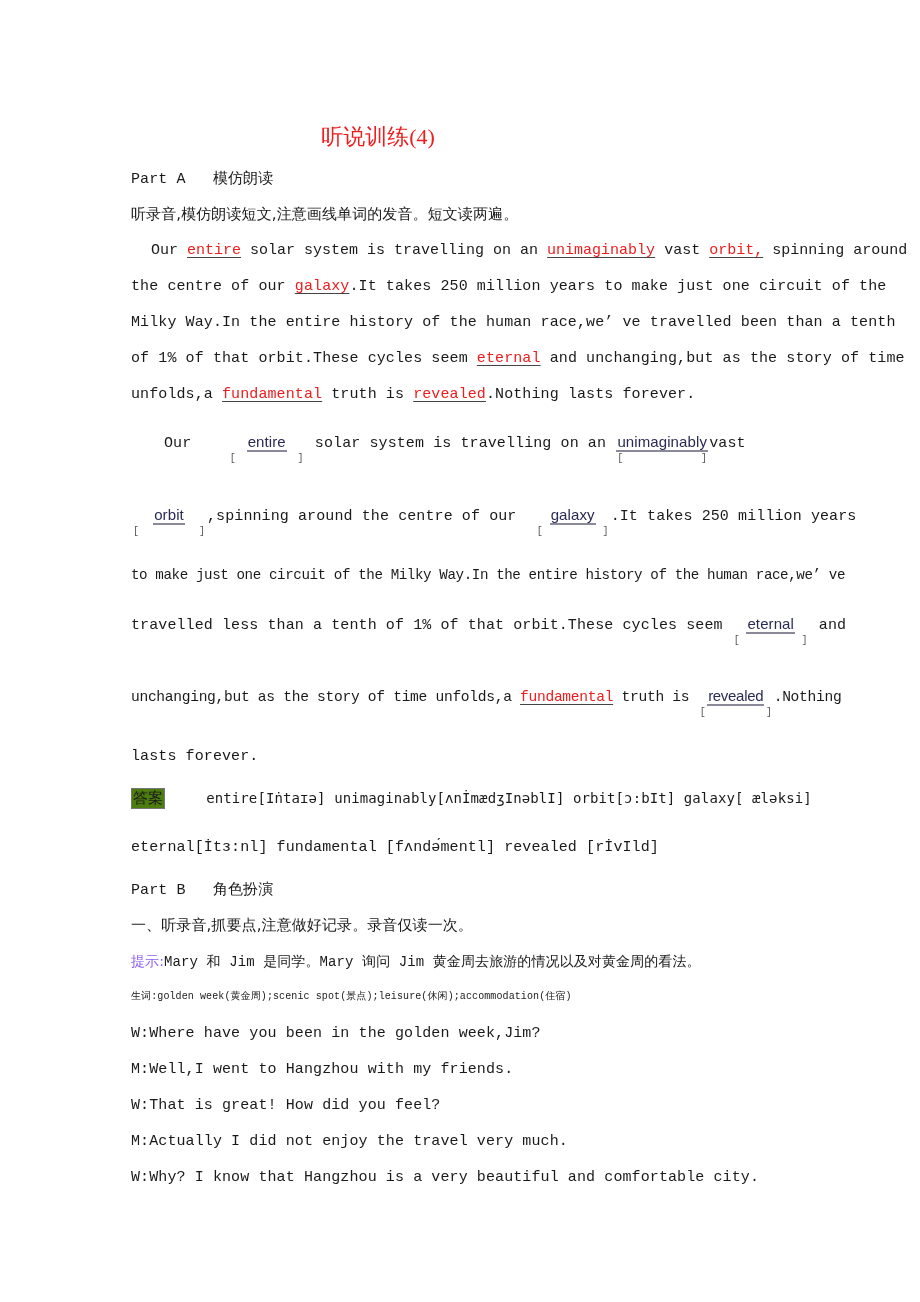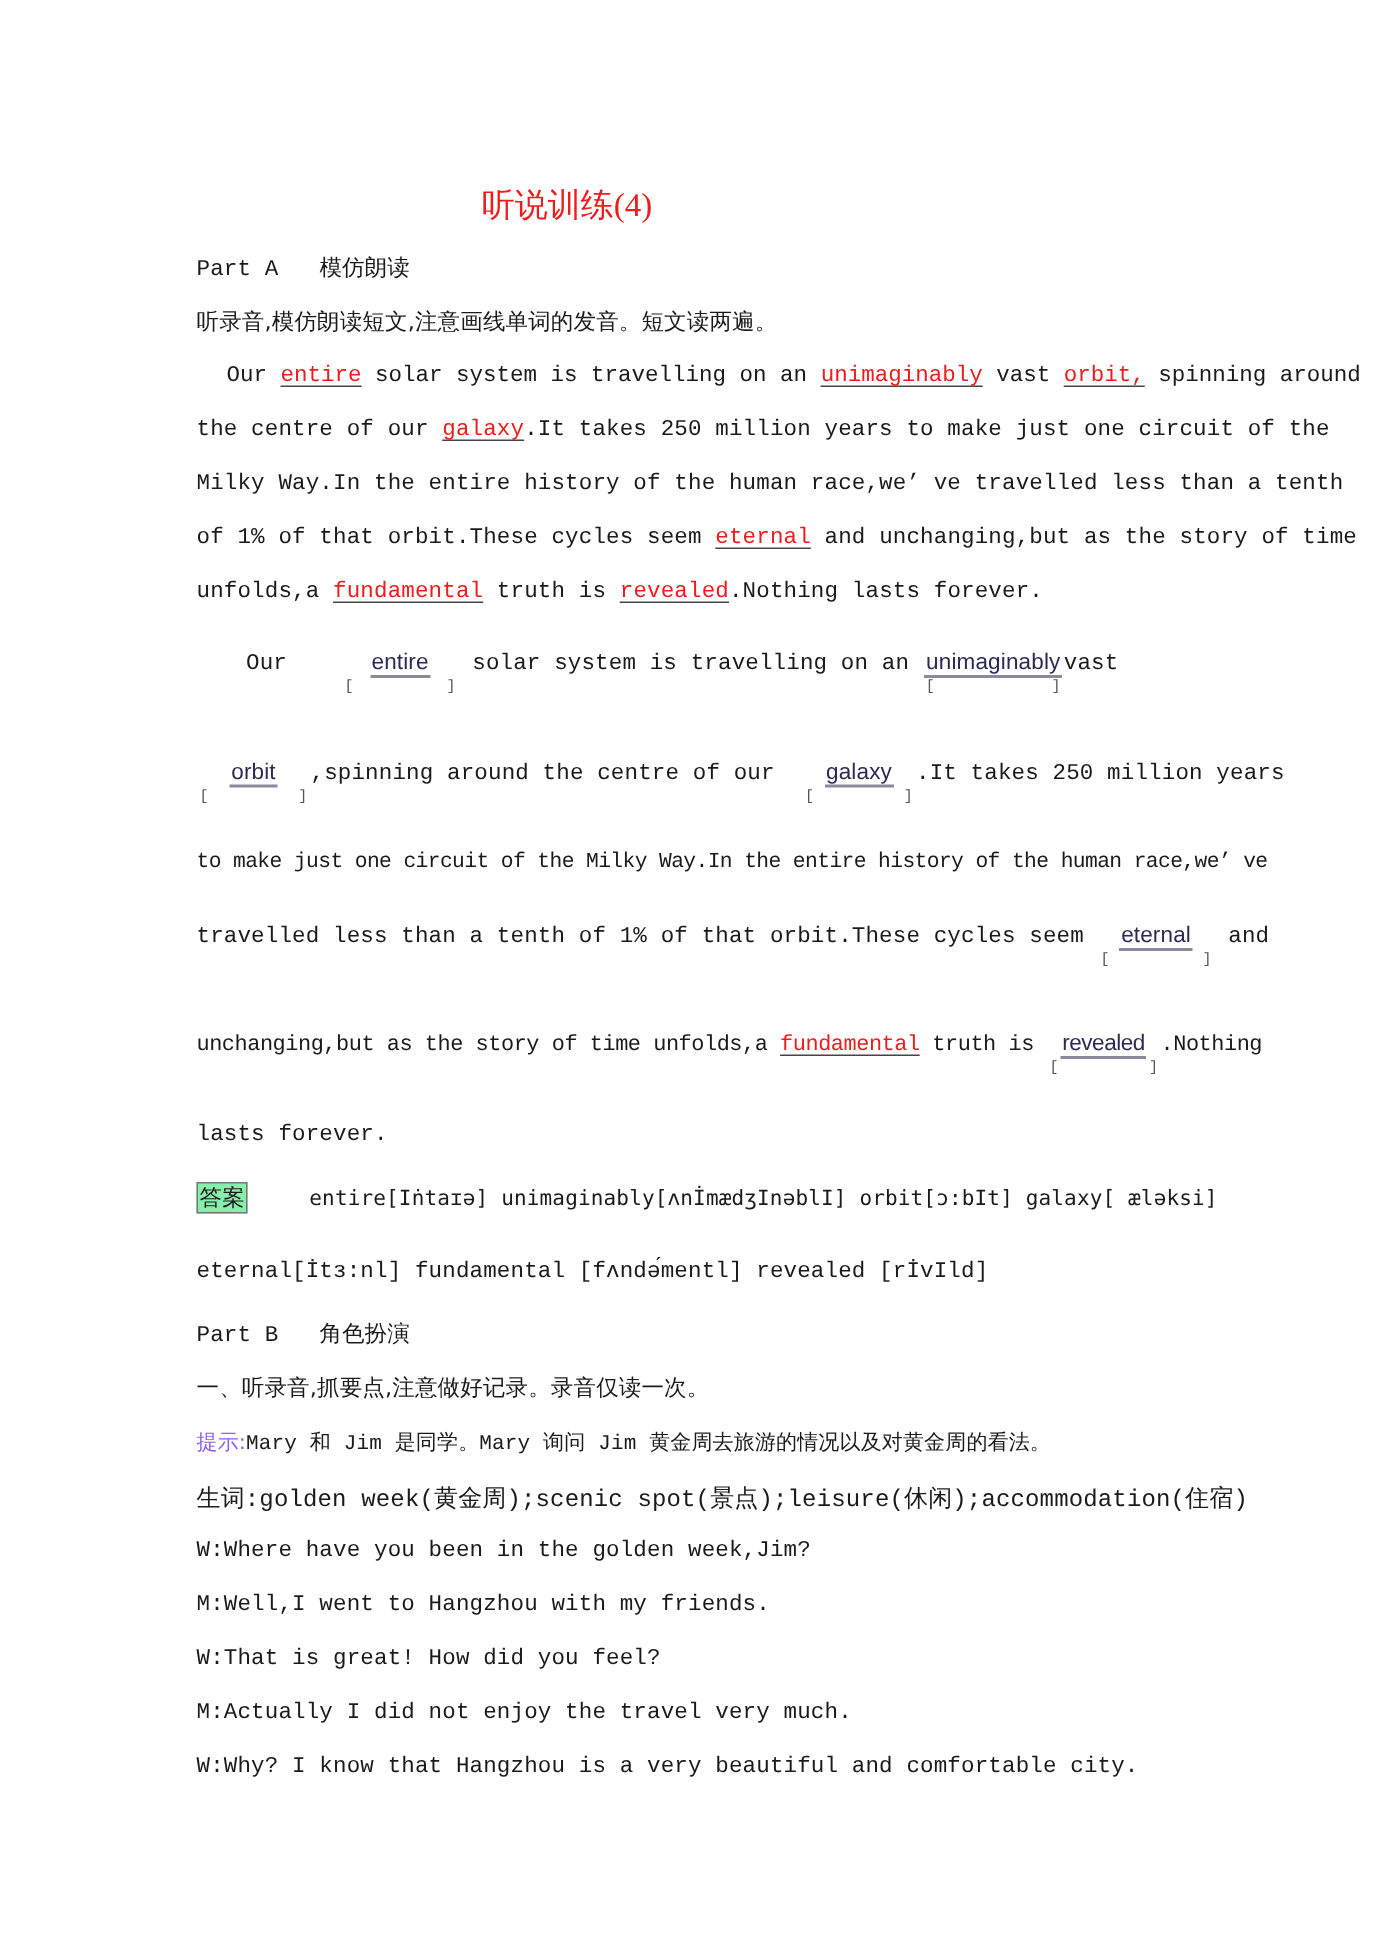--- a/index.html
+++ b/index.html
@@ -10,41 +10,41 @@
            font-family:"Liberation Serif","DejaVu Serif", serif; font-size:22px; }
   .line { left:131px; font-size:15px; letter-spacing:0.1px; }
   .just { left:131px; width:658px; font-size:15px; display:flex; justify-content:space-between;margin-left:20px; }
   .red { color:#8b5cf6; }
   .ul { color:#ee1c1c; text-decoration:underline; text-decoration-color:#444; text-underline-offset:3px; }
   .blank { display:inline-block; position:relative; text-align:center; }
   .blank .w { font-family:"Liberation Sans","DejaVu Sans", sans-serif; font-size:15px; color:#2a2a55;
               border-bottom:2px solid #8a8a9a; padding:0 1px; }
   .blank .br { position:absolute; left:0; right:0; top:20px; font-size:10px; color:#555;
                display:flex; justify-content:space-between; padding:0 2px; }
-  .ans { display:inline-block; background:#86efac; border:1px solid #777; padding:0 1px;
+  .ans { display:inline-block; background:#4d7c0f; border:1px solid #777; padding:0 1px;
          font-family:"DejaVu Sans", sans-serif; font-size:15px; margin-right:1px; }
 </style>
 </head>
 <body>
 
 <div class="abs title">听说训练(4)</div>
 
 <div class="abs line" style="top:169px">
   <span>Part A</span>&nbsp;&nbsp;
   <span style="font-family:'DejaVu Sans',sans-serif;">模仿朗读</span>
 </div>
 <div class="abs line" style="top:205px; font-family:'DejaVu Sans',sans-serif;">听录音,模仿朗读短文,注意画线单词的发音。短文读两遍。</div>
 
 <div class="abs just" style="top:242px">
   <span><span>Our </span><span class="ul">entire</span><span> solar system is travelling on an </span><span class="ul">unimaginably</span><span> vast </span><span class="ul">orbit,</span><span> spinning around</span></span>
 </div>
 <div class="abs line" style="top:278px">
   <span>the centre of our </span><span class="ul">galaxy</span><span>.It takes 250 million years to make just one circuit of the</span>
 </div>
-<div class="abs line" style="top:314px">Milky Way.In the entire history of the human race,we’ ve travelled less than a tenth</div>
+<div class="abs line" style="top:314px">Milky Way.In the entire history of the human race,we’ ve travelled been than a tenth</div>
 <div class="abs line" style="top:350px">
   <span>of 1% of that orbit.These cycles seem </span><span class="ul">eternal</span><span> and unchanging,but as the story of time</span>
 </div>
 <div class="abs line" style="top:386px">
   <span>unfolds,a </span><span class="ul">fundamental</span><span> truth is </span><span class="ul">revealed</span><span>.Nothing lasts forever.</span>
 </div>
 
 <div class="abs line" style="top:433px; left:164px">
   <span>Our</span>&nbsp;&nbsp;&nbsp;
   <span class="blank" style="width:78px"><span class="w">entire</span><span class="br">
@@ -96,19 +96,19 @@
 <div class="abs line" style="top:839px">eternal[İtɜ:nl]  fundamental [fʌndə́mentl]  revealed [rİvIld]</div>
 
 <div class="abs line" style="top:880px">
   <span>Part B</span>&nbsp;&nbsp;
   <span style="font-family:'DejaVu Sans',sans-serif;">角色扮演</span>
 </div>
 <div class="abs line" style="top:916px; font-family:'DejaVu Sans',sans-serif;">一、听录音,抓要点,注意做好记录。录音仅读一次。</div>
 <div class="abs line" style="top:953px; font-size:14px">
   <span class="red" style="font-family:'DejaVu Sans',sans-serif;">提示:</span><span>Mary 和 Jim 是同学。Mary 询问 Jim 黄金周去旅游的情况以及对黄金周的看法。</span>
 </div>
-<div class="abs line" style="top:989px; font-size:16px">生词:golden week(黄金周);scenic spot(景点);leisure(休闲);accommodation(住宿)</div>
+<div class="abs line" style="top:989px; font-size:10px">生词:golden week(黄金周);scenic spot(景点);leisure(休闲);accommodation(住宿)</div>
 
 <div class="abs line" style="top:1025px">W:Where have you been in the golden week,Jim?</div>
 <div class="abs line" style="top:1061px">M:Well,I went to Hangzhou with my friends.</div>
 <div class="abs line" style="top:1097px">W:That is great! How did you feel?</div>
 <div class="abs line" style="top:1133px">M:Actually I did not enjoy the travel very much.</div>
 <div class="abs line" style="top:1169px">W:Why? I know that Hangzhou is a very beautiful and comfortable city.</div>
 
 </body></html>

